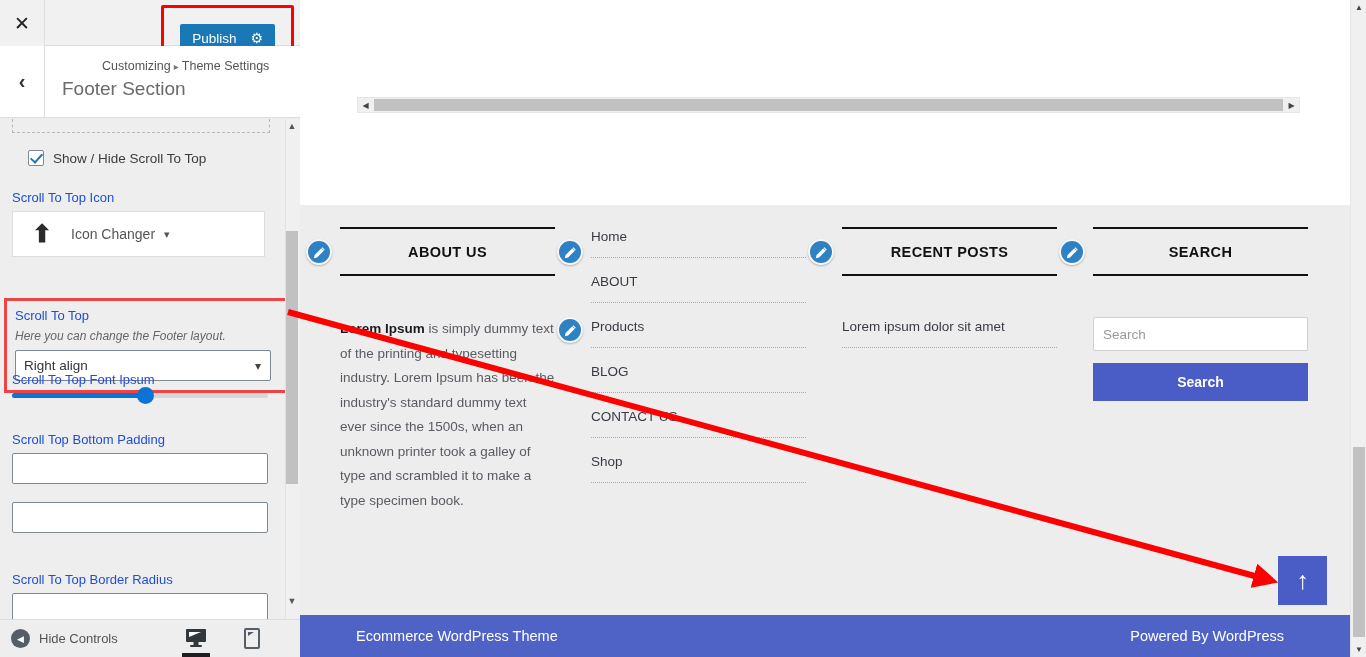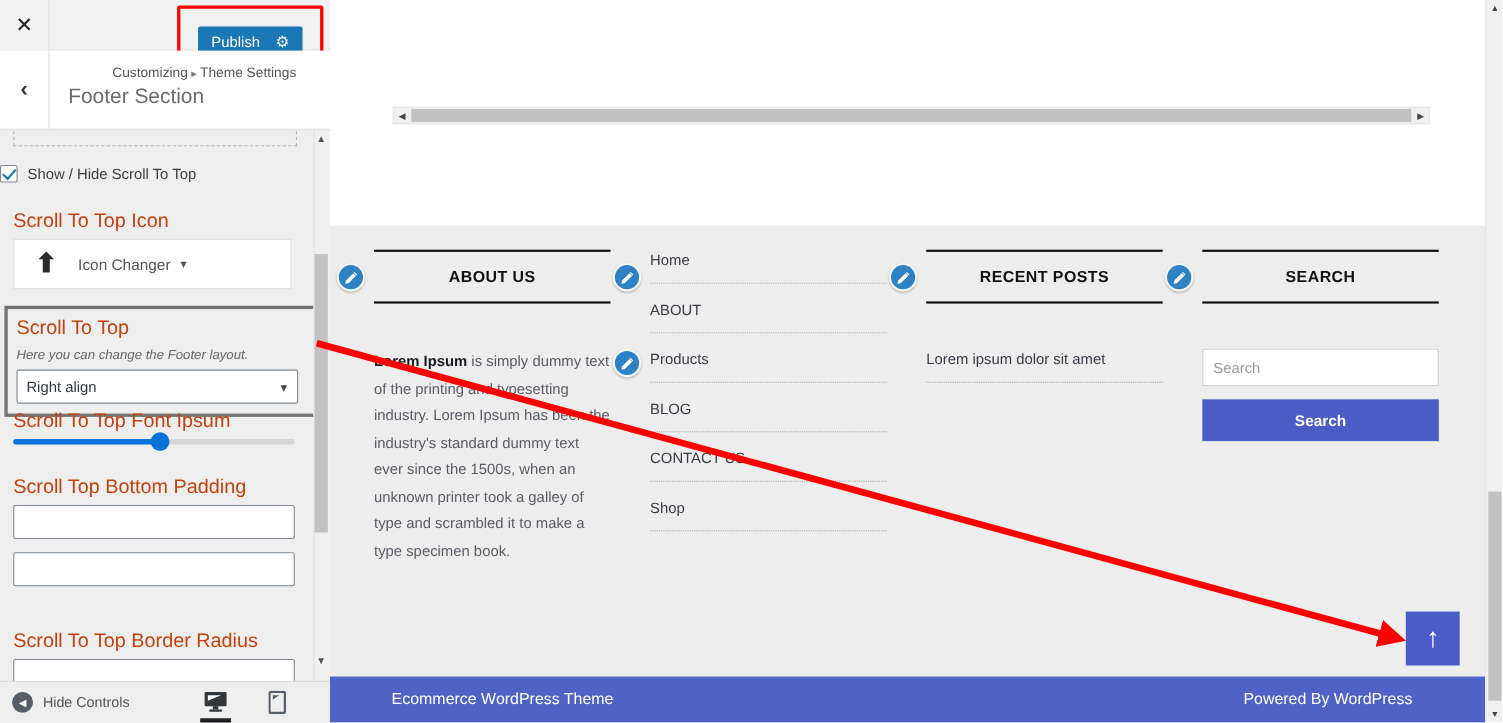--- a/index.html
+++ b/index.html
@@ -84,28 +84,28 @@
   }
   .dashed-top {
     position: absolute; left: 12px; top: 0px;
     width: 258px; height: 14px;
     border-left: 1px dashed #b4b9be;
     border-right: 1px dashed #b4b9be;
     border-bottom: 1px dashed #b4b9be;
   }
   .ctl { position: absolute; left: 12px; }
   .ctl-label {
-    font-size: 18px; color: #c2410c; display: block; margin-bottom: 6px;
+    font-size: 13px; color: #1d4ed8; display: block; margin-bottom: 6px;
   }
   .ctl-desc {
     font-size: 12px; color: #666; font-style: italic; display: block;
     margin-bottom: 7px;
   }
   .checkbox-row {
-    position: absolute; left: 0; top: 31px;
+    position: absolute; left: 28px; top: 31px;
     display: flex; align-items: center; gap: 9px;
     cursor: pointer;
   }
   .cb {
     width: 16px; height: 16px; background: #fff;
     border: 1px solid #7e8993; border-radius: 2px;
     position: relative;
   }
   .cb::after {
     content: "";
@@ -125,23 +125,24 @@
   .icon-picker .big-arrow {
     width: 58px; text-align: center; font-size: 24px; color: #2b2b2b;
     font-weight: bold; line-height: 1;
   }
   .icon-picker .ic-lbl { font-size: 14px; color: #555; }
   .icon-picker .ic-caret { font-size: 11px; color: #555; margin-left: 9px; }
 
   .red-box {
     position: absolute; left: 4px;
     width: 323px;
-    border: 3px solid #737373;
+    border: 3px solid #ef4444;
     padding: 7px 8px 9px 8px;
     background: #eeeeee;
+    margin-top: 20px;
   }
 
   select.wp-select, input.wp-text {
     width: 256px; height: 31px;
     border: 1px solid #7e8993;
     background: #fff;
     font-size: 13.5px; color: #32373c;
     padding: 0 8px;
     font-family: "Liberation Sans", sans-serif;
     border-radius: 2px;

